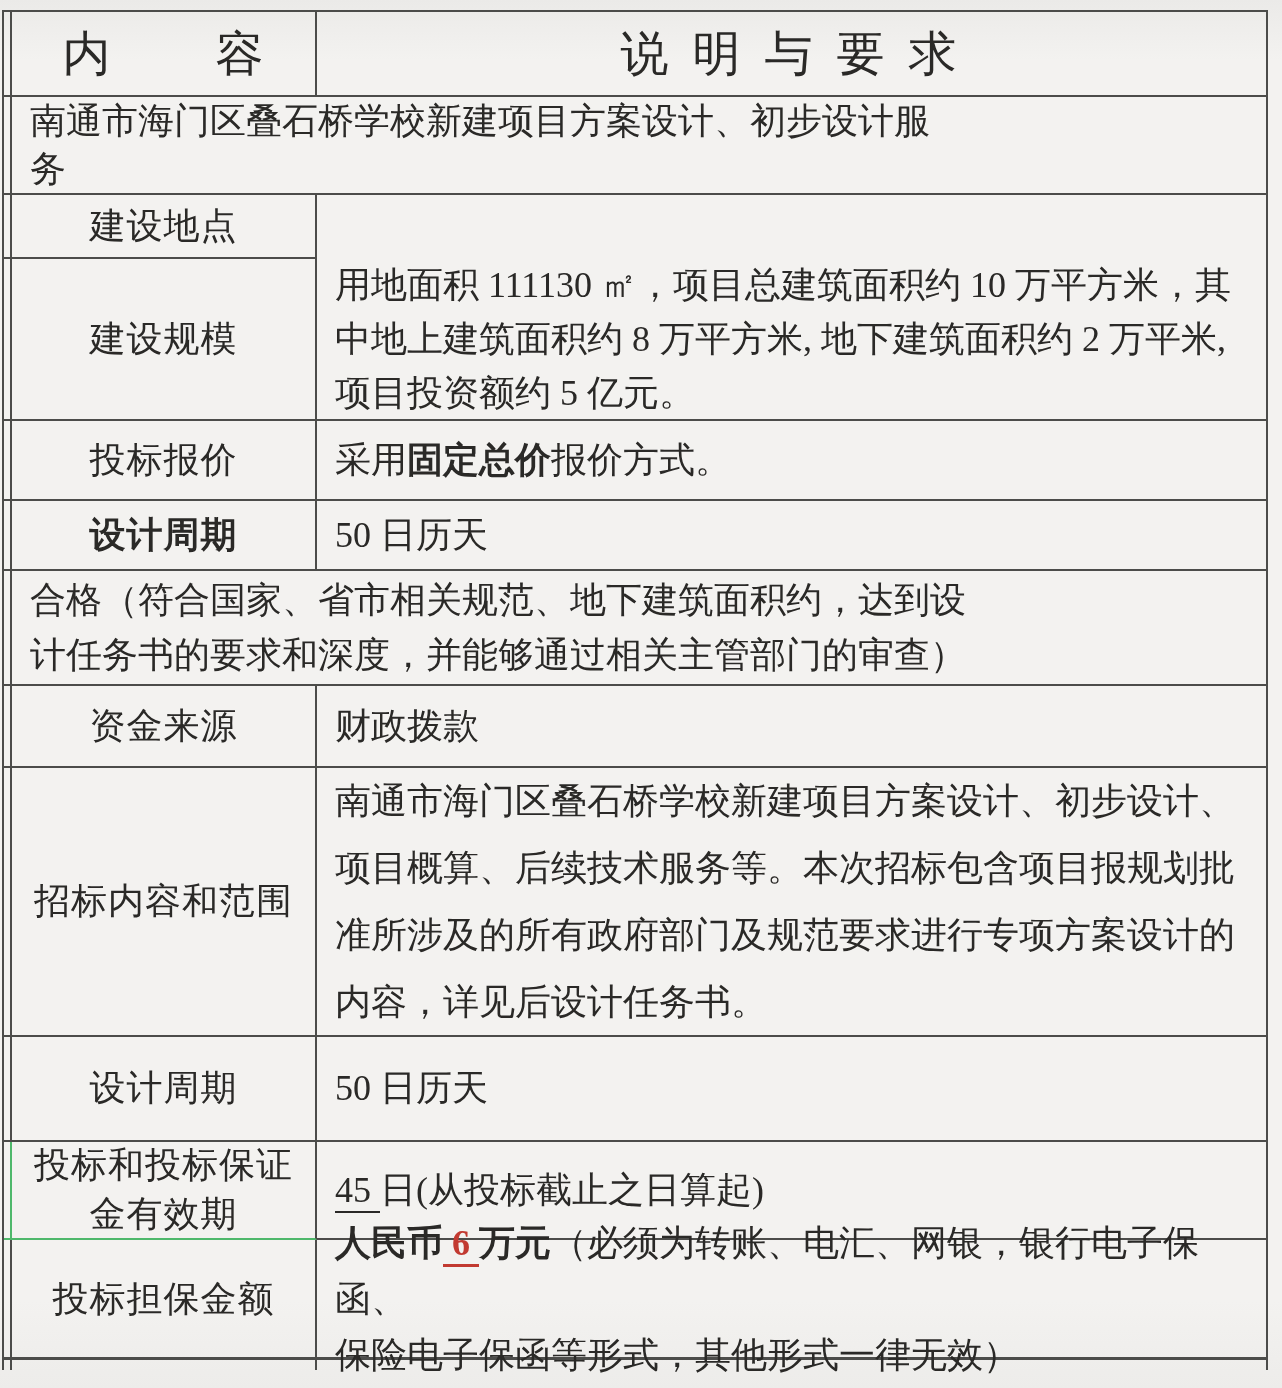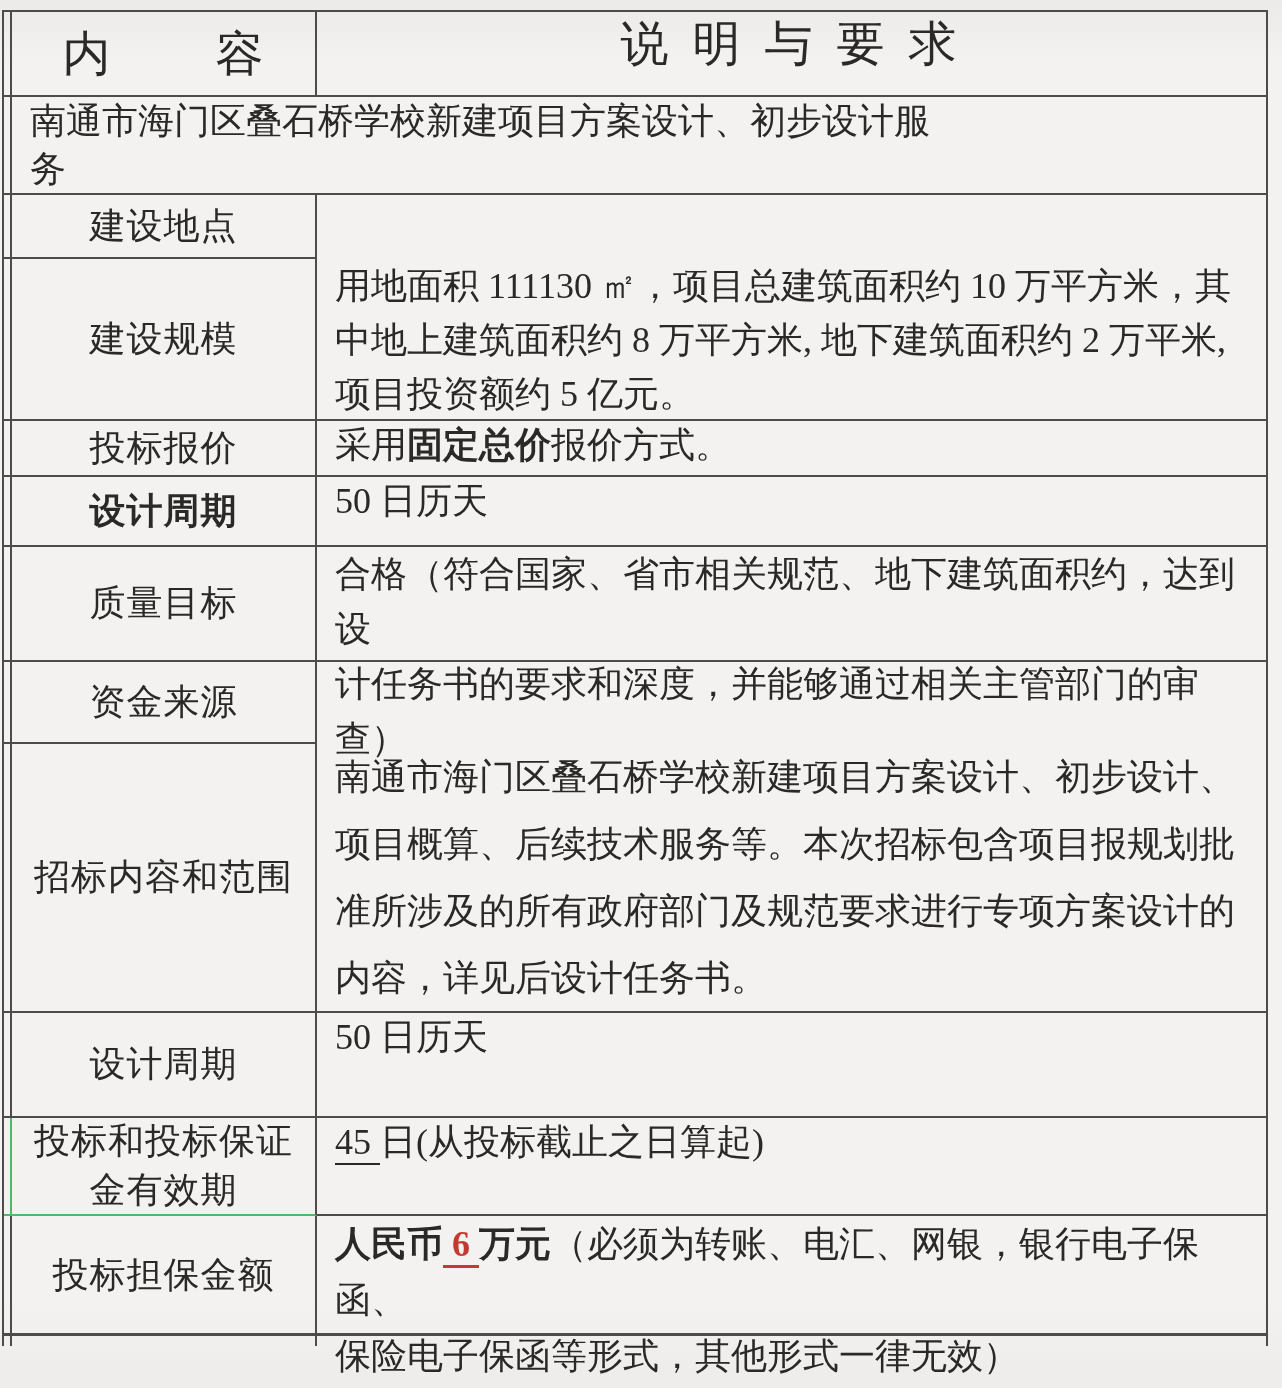--- a/index.html
+++ b/index.html
@@ -26,32 +26,32 @@
   }
   .row{display:flex;width:100%;}
   .c{height:100%;border-bottom:2px solid var(--line);}
   .strip{width:8px;border-right:2px solid var(--line);flex:none;}
   .label{
     width:305px;flex:none;border-right:2px solid var(--line);
     display:flex;align-items:center;justify-content:center;
     text-align:center;font-size:36px;letter-spacing:1px;
   }
   .value{
-    flex:1;display:flex;
+    flex:1;display:flex;align-items:center;
     padding:0 24px 0 18px;font-size:36px;
   }
   .vt{white-space:pre-line;line-height:1.35;}
   .hdr{white-space:pre;font-size:48px;}
   
   .row-header{height:85px;}
   .row-header .label,.row-header .value{justify-content:center;}
   .row-project{height:98px;}   .row-project  .vt{line-height:48px;}
   .row-location{height:64px;}
   .row-scale{height:162px;}    .row-scale    .vt{line-height:54px;}
-  .row-bidprice{height:56px;}
+  .row-bidprice{height:80px;}
   .row-period1{height:70px;}   .row-period1 .label{font-weight:700;}
   .row-quality{height:115px;}  .row-quality  .vt{line-height:55px;}
   .row-funding{height:82px;border-radius:29px;}
   .row-scope{height:269px;}    .row-scope    .vt{line-height:67px;}
   .row-period2{height:105px;}
   .row-validity{height:98px;border-radius:29px;}
   .row-guarantee{height:120px;}.row-guarantee .vt{line-height:56px;}
   .row-guarantee .c{border-bottom-width:3px;}
   .row-sliver{height:10px;}    .row-sliver .c{border-bottom:none;}
   
@@ -119,33 +119,33 @@
     <div class="c label">
       <span class="vt">设计周期</span>
     </div>
     <div class="c value">
       <p class="vt">50 日历天</p>
     </div>
   </div>
 
   <div class="row row-quality">
     <div class="c strip"></div>
-    <div class="c label">
-      <span class="vt">质量目标</span>
-    </div>
     <div class="c value">
       <p class="vt">合格（符合国家、省市相关规范、地下建筑面积约，达到设
 计任务书的要求和深度，并能够通过相关主管部门的审查）</p>
     </div>
   </div>
 
   <div class="row row-funding">
     <div class="c strip"></div>
     <div class="c label">
       <span class="vt">资金来源</span>
+    </div>
+    <div class="c value">
+      <p class="vt">财政拨款</p>
     </div>
   </div>
 
   <div class="row row-scope">
     <div class="c strip"></div>
     <div class="c label">
       <span class="vt">招标内容和范围</span>
     </div>
     <div class="c value">
       <p class="vt">南通市海门区叠石桥学校新建项目方案设计、初步设计、

